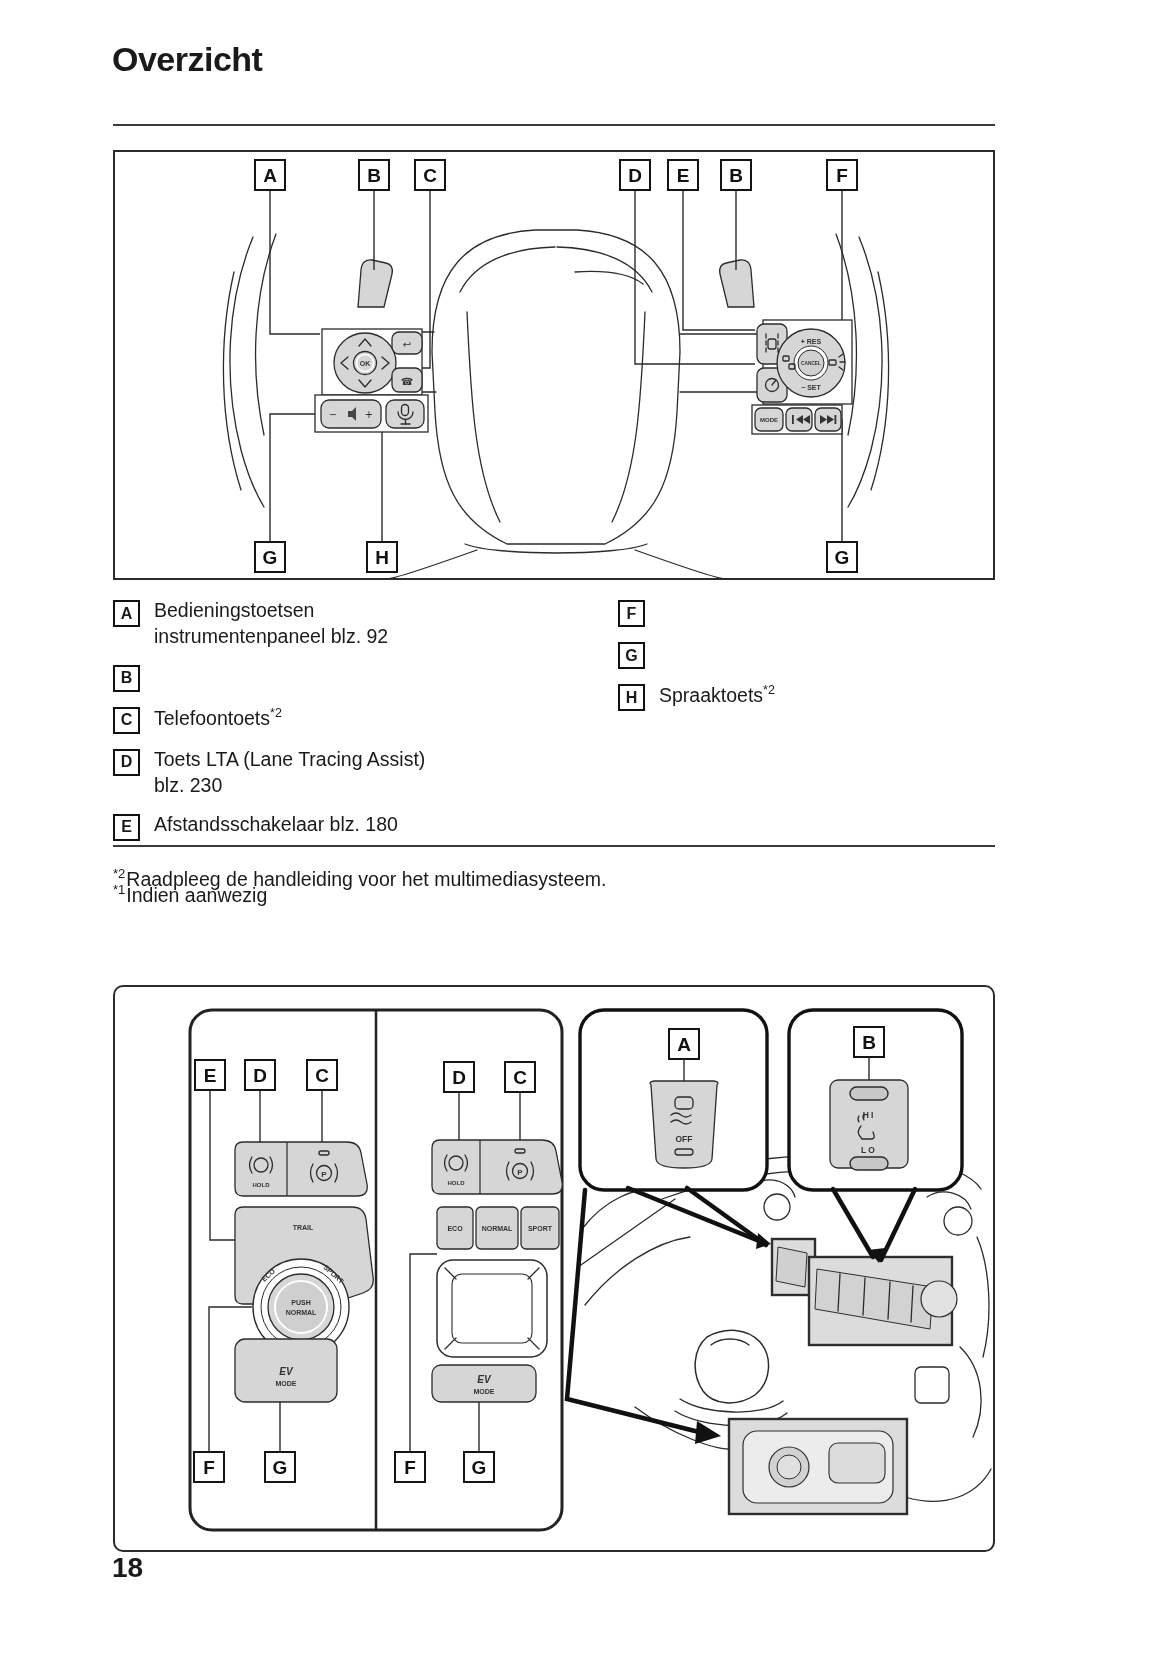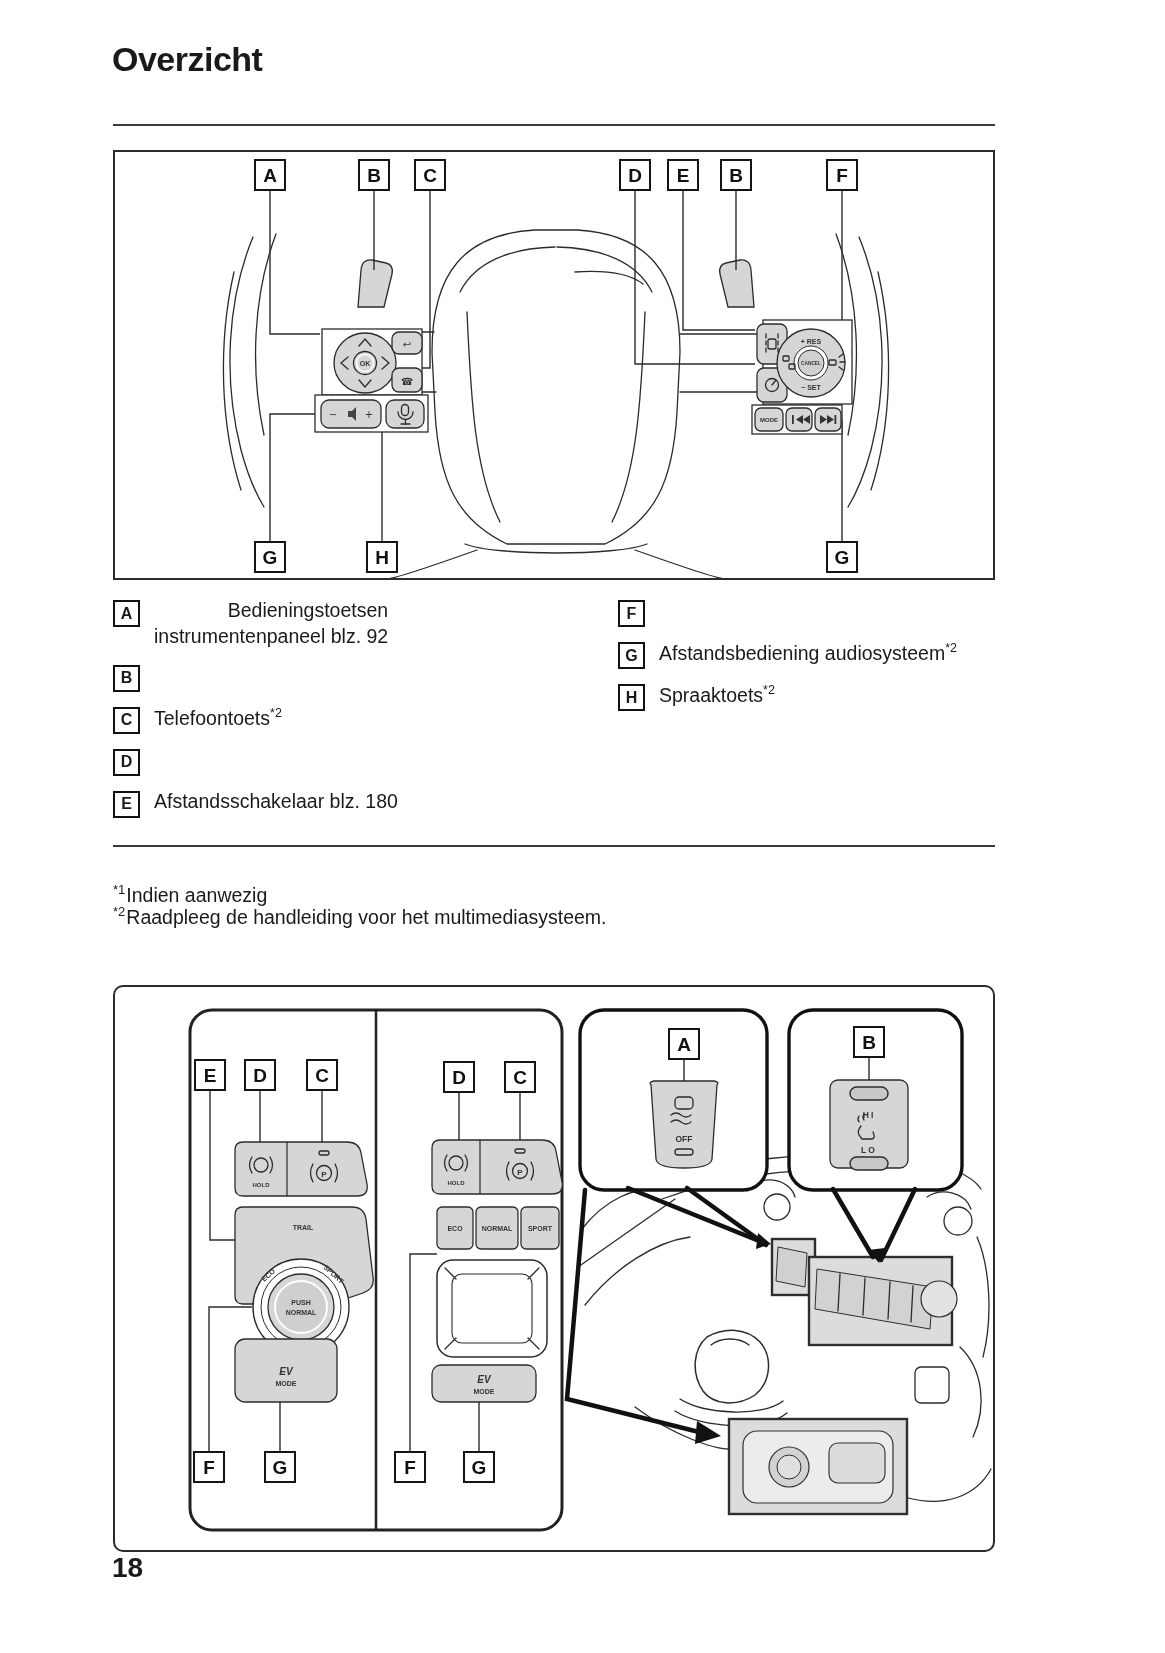--- a/index.html
+++ b/index.html
@@ -9,25 +9,25 @@
   .rule1{top:124px;} .rule2{top:845px;}
   .dbox1{position:absolute;left:113px;top:150px;width:882px;height:430px;border:2px solid #2b2b2b;box-sizing:border-box;}
   .dbox2{position:absolute;left:113px;top:985px;width:882px;height:567px;border:2px solid #2b2b2b;border-radius:10px;box-sizing:border-box;}
   .dbox1 svg,.dbox2 svg{display:block;width:100%;height:100%;}
   .legend{position:absolute;left:113px;top:598px;width:882px;}
   .lcol{position:absolute;top:0;display:flex;flex-direction:column;gap:13px;}
   .lcol-left{left:0;width:472px;}
   .lcol-right{left:505px;width:377px;}
   .lrow{display:flex;align-items:flex-start;}
   .lkey{flex:0 0 auto;width:23px;height:23px;border:2px solid #111;font-size:16px;font-weight:700;display:flex;align-items:center;justify-content:center;margin-right:14px;margin-top:2px;}
-  .ltxt{font-size:19.5px;line-height:1.33;text-align:right;}
+  .ltxt{font-size:19.5px;line-height:1.33;}
   .ltxt sup{font-size:12.5px;}
   .fnote{position:absolute;left:113px;font-size:19.5px;}
   .fnote sup{font-size:13px;margin-right:1px;}
-  .fn1{top:882px;} .fn2{top:904px;}
+  .fn1{top:882px;} .fn2{top:866px;}
   .pageno{position:absolute;left:112px;top:1552px;font-size:28px;font-weight:700;}
   
   .sk{fill:none;stroke:#2b2b2b;stroke-width:1.3;stroke-linecap:round;}
   .lead{fill:none;stroke:#2b2b2b;stroke-width:1.4;}
   .btn{fill:#d6d6d6;stroke:#2b2b2b;stroke-width:1.3;}
   .btnw{fill:#fff;stroke:#2b2b2b;stroke-width:1.3;}
   .cobox{fill:#fff;stroke:#141414;stroke-width:2;}
   .cotxt{font:700 19px "Liberation Sans",sans-serif;fill:#111;text-anchor:middle;}
   .tiny{font:700 7px "Liberation Sans",sans-serif;fill:#333;text-anchor:middle;}
   .tiny6{font:700 6px "Liberation Sans",sans-serif;fill:#333;text-anchor:middle;}
@@ -191,33 +191,33 @@
       </div>
     <div class="lrow">
         <span class="lkey">B</span>
       </div>
     <div class="lrow">
         <span class="lkey">C</span>
         <span class="ltxt">Telefoontoets<sup>*2</sup></span>
       </div>
     <div class="lrow">
         <span class="lkey">D</span>
+        <span class="ltxt">Toets LTA (Lane Tracing Assist)<br>blz. 230</span>
       </div>
     <div class="lrow">
         <span class="lkey">E</span>
         <span class="ltxt">Afstandsschakelaar blz. 180</span>
       </div>
   </div>
   <div class="lcol lcol-right">
     <div class="lrow">
         <span class="lkey">F</span>
       </div>
     <div class="lrow">
         <span class="lkey">G</span>
-        <span class="ltxt">Afstandsbediening audiosysteem<sup>*2</sup></span>
       </div>
     <div class="lrow">
         <span class="lkey">H</span>
         <span class="ltxt">Spraaktoets<sup>*2</sup></span>
       </div>
   </div>
 </div>
 
 <div class="rule rule2"></div>
 

